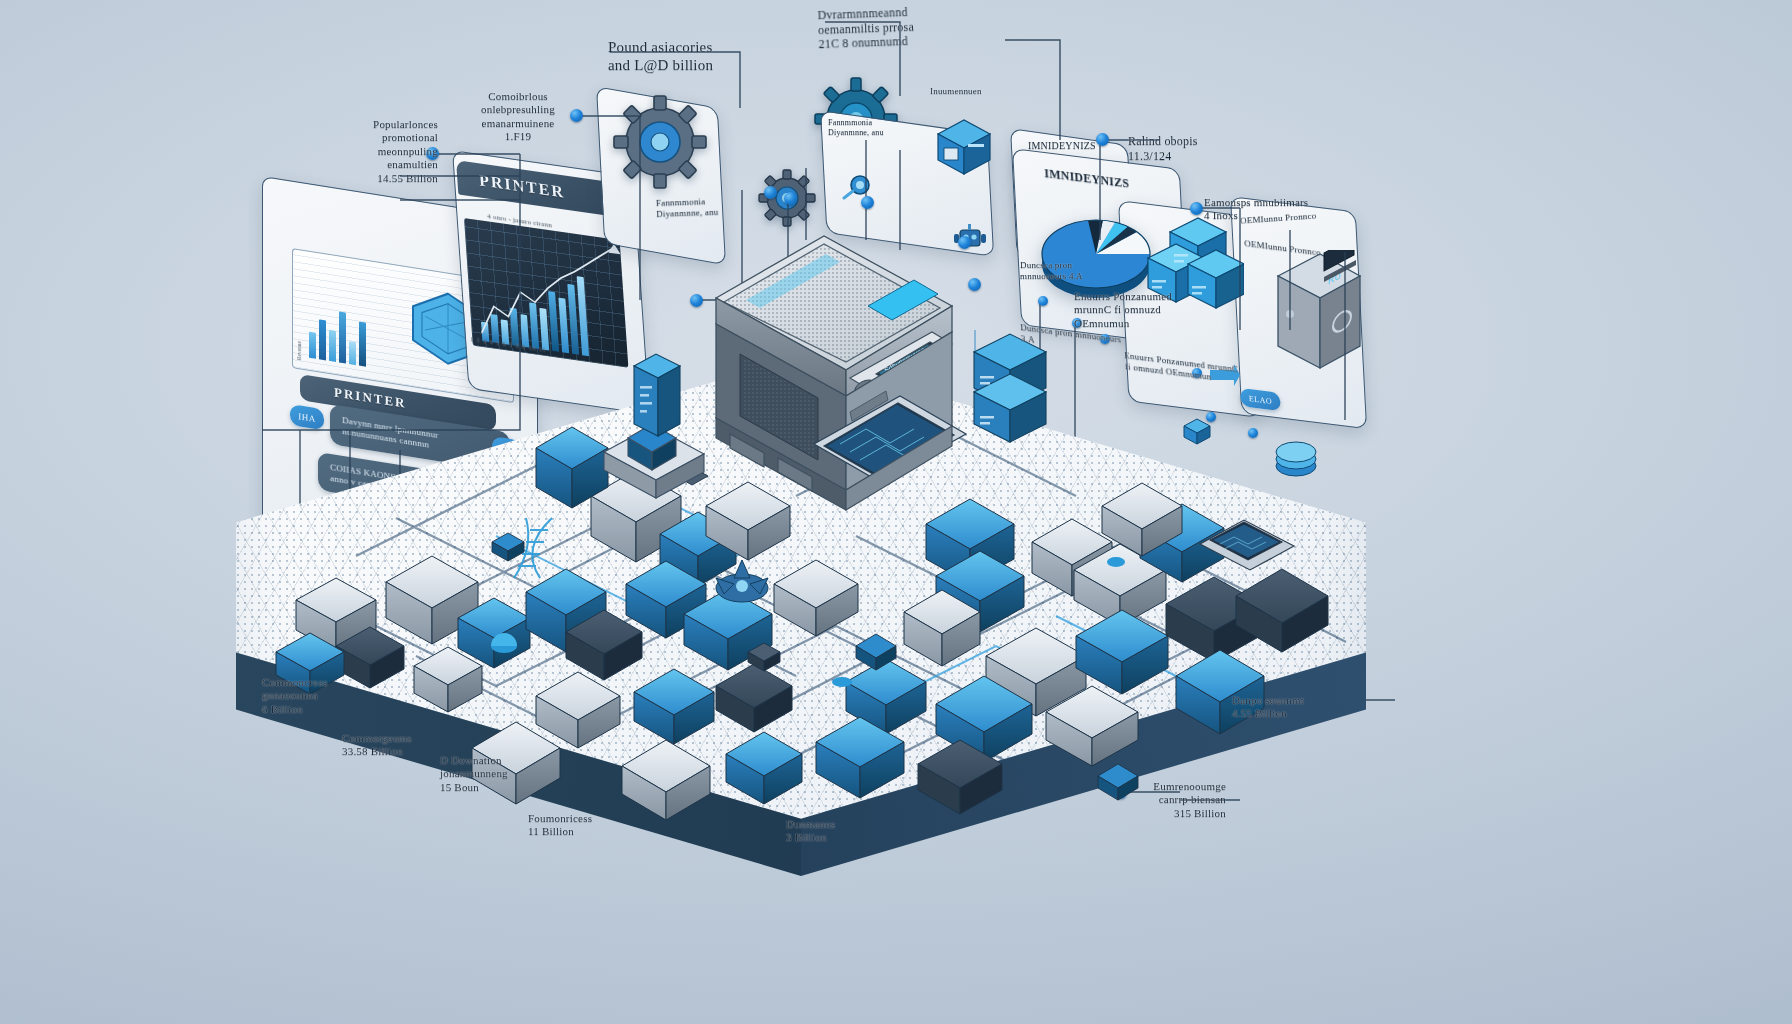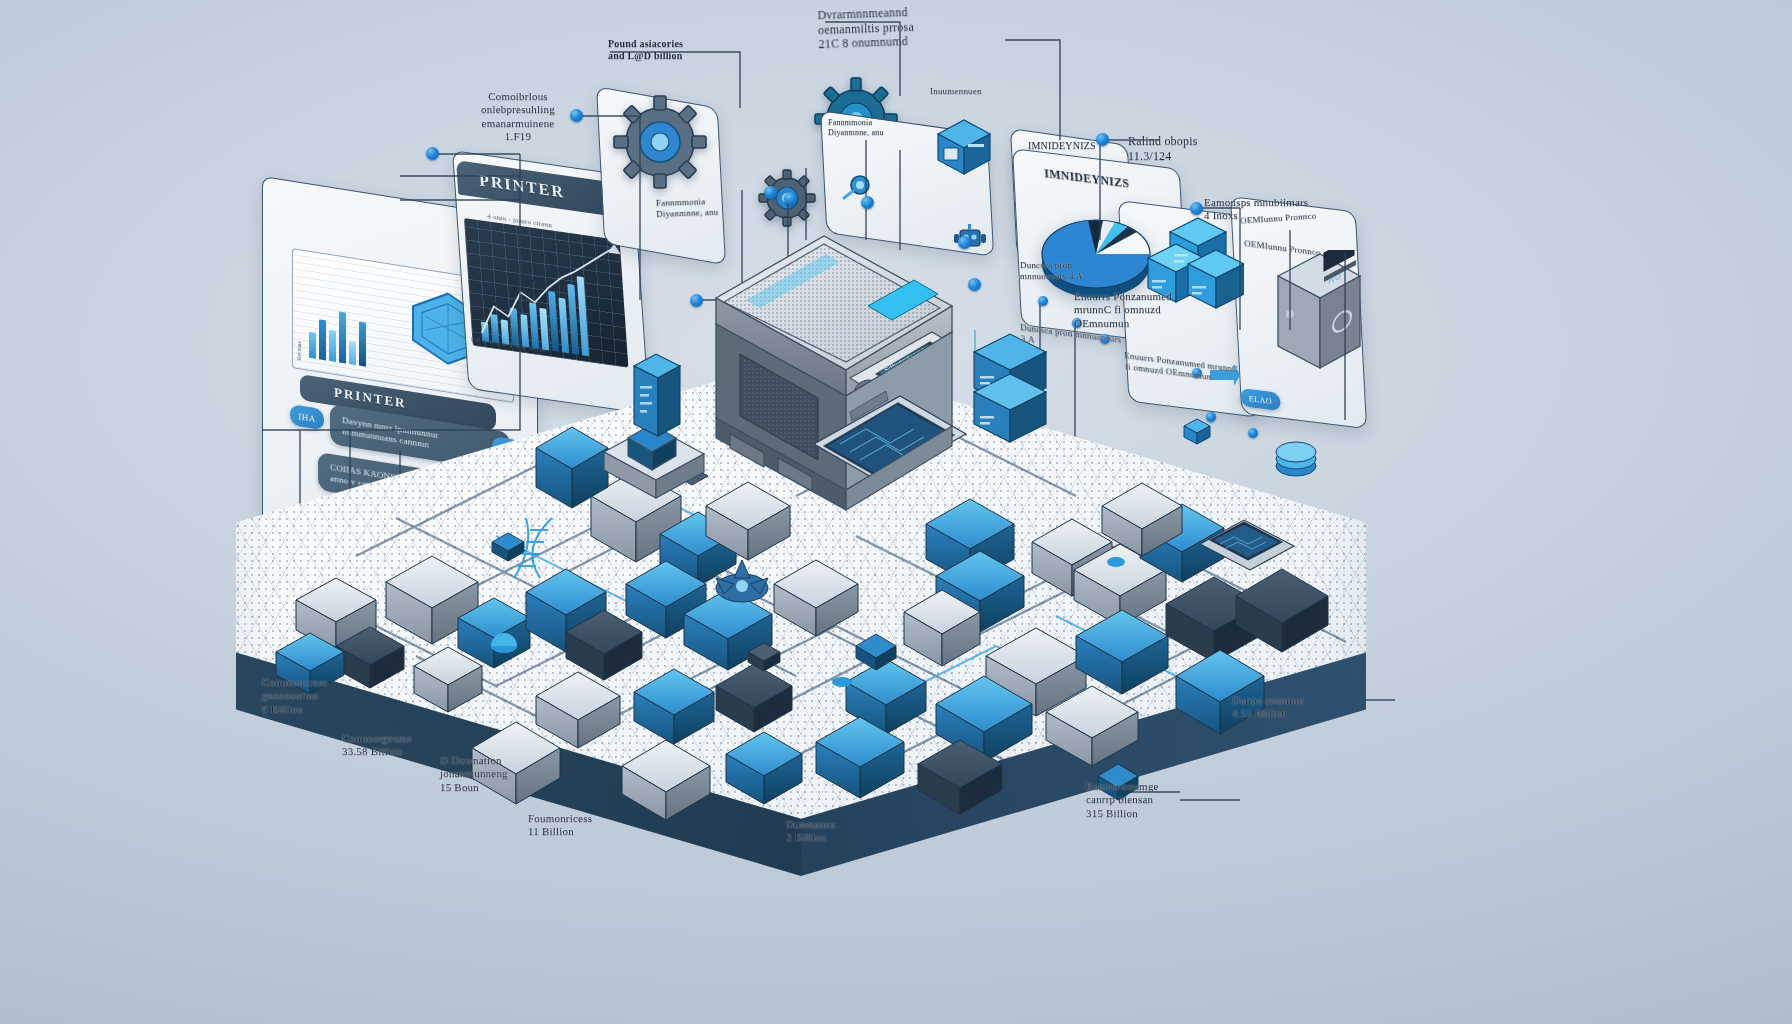--- a/index.html
+++ b/index.html
@@ -879,25 +879,30 @@
       <polygon points="14,44 58,20 108,46 64,70" fill="#c6d0da"></polygon>
       <polygon points="24,40 58,22 96,42 62,60" fill="#15293d"></polygon>
       <polygon points="26,40 58,24 94,42 62,58" fill="#2f86c7" opacity=".55"></polygon>
     </g>
     <g stroke="#79cff0" stroke-width=".8" fill="none" opacity=".8">
       <path d="M34 44 L48 37 L62 44 L76 37"></path>
       <path d="M38 49 L52 42 L66 49 L80 42"></path>
     </g>
   </svg>
 
+  <div class="ptext abs" style="left:326px; top:118px; width:112px; font-size:11px; text-align:right;">Popularlonces
+promotional
+meonnpuling
+enamultien
+14.55 Billion</div>
   <div class="ptext abs" style="left:466px; top:90px; width:104px; font-size:11px; text-align:center;">Comoibrlous
 onlebpresuhling
 emanarmuinene
 1.F19</div>
-  <div class="ptext abs" style="left:608px; top:38px; width:120px; font-size:10px;font-weight:bold;">Pound asiacories
+  <div class="ptext abs" style="left:608px; top:38px; width:120px; font-size:15px;">Pound asiacories
 and L@D billion</div>
   <div class="ptext abs" style="left:818px; top:4px; width:228px; font-size:12px; transform:rotate(-2deg);">Dvrarmnnmeannd
 oemanmiltis prrosa
 21C 8 onumnumd</div>
   <div class="ptext abs" style="left:656px; top:196px; width:108px; font-size:9px; transform:rotate(-2deg);">Fannmmonia
 Diyanmnne, anu</div>
   <div class="ptext abs" style="left:930px; top:86px; width:78px; font-size:9px;">Inuumennuen</div>
   <div class="ptext abs" style="left:1028px; top:140px; width:92px; font-size:10px;">IMNIDEYNIZS</div>
   <div class="ptext abs" style="left:1128px; top:134px; width:104px; font-size:12px;">Ralind obopis
 11.3/124</div>
@@ -916,21 +921,21 @@
 6 Billion</div>
   <div class="ptext abs" style="left:342px; top:732px; width:110px; font-size:11px;">Commorgeums
 33.58 Billion</div>
   <div class="ptext abs" style="left:440px; top:754px; width:120px; font-size:11px;">D Downation
 jonanmunneng
 15 Boun</div>
   <div class="ptext abs" style="left:528px; top:812px; width:112px; font-size:11px;">Foumonricess
 11 Billion</div>
   <div class="ptext abs" style="left:786px; top:818px; width:100px; font-size:11px;">Dunmanns
 3 Billion</div>
-  <div class="ptext abs" style="left:1086px; top:780px; width:140px; font-size:11px;">Eumrenooumge
+  <div class="ptext abs" style="left:1086px; top:780px; width:140px; font-size:11px;text-align:right;">Eumrenooumge
 canrrp biensan
 315 Billion</div>
   <div class="ptext abs" style="left:1232px; top:694px; width:118px; font-size:11px;">Danpo seunnmt
 4.55 Billion</div>
 
   <div class="ptext abs" style="left:1020px; top:322px; width:110px; font-size:9px; transform:skewY(10deg) rotate(-3deg); transform-origin:top left;">Duncsca pron mnnuoneurs 3.A</div>
   <div class="ptext abs" style="left:1124px; top:350px; width:118px; font-size:9px; transform:skewY(10deg) rotate(-3deg); transform-origin:top left;">Enuurrs Ponzanumed mrunnC fi omnuzd OEmnumun</div>
   <div class="ptext abs" style="left:1244px; top:238px; width:110px; font-size:9px; transform:skewY(10deg) rotate(-3deg); transform-origin:top left;">OEMIunnu Pronnco</div>
   <div class="pill abs" style="left:1240px; top:388px; width:40px; height:18px; font-size:8px; transform:skewY(10deg) rotate(-3deg); transform-origin:top left;">
     <span>ELAO</span>

